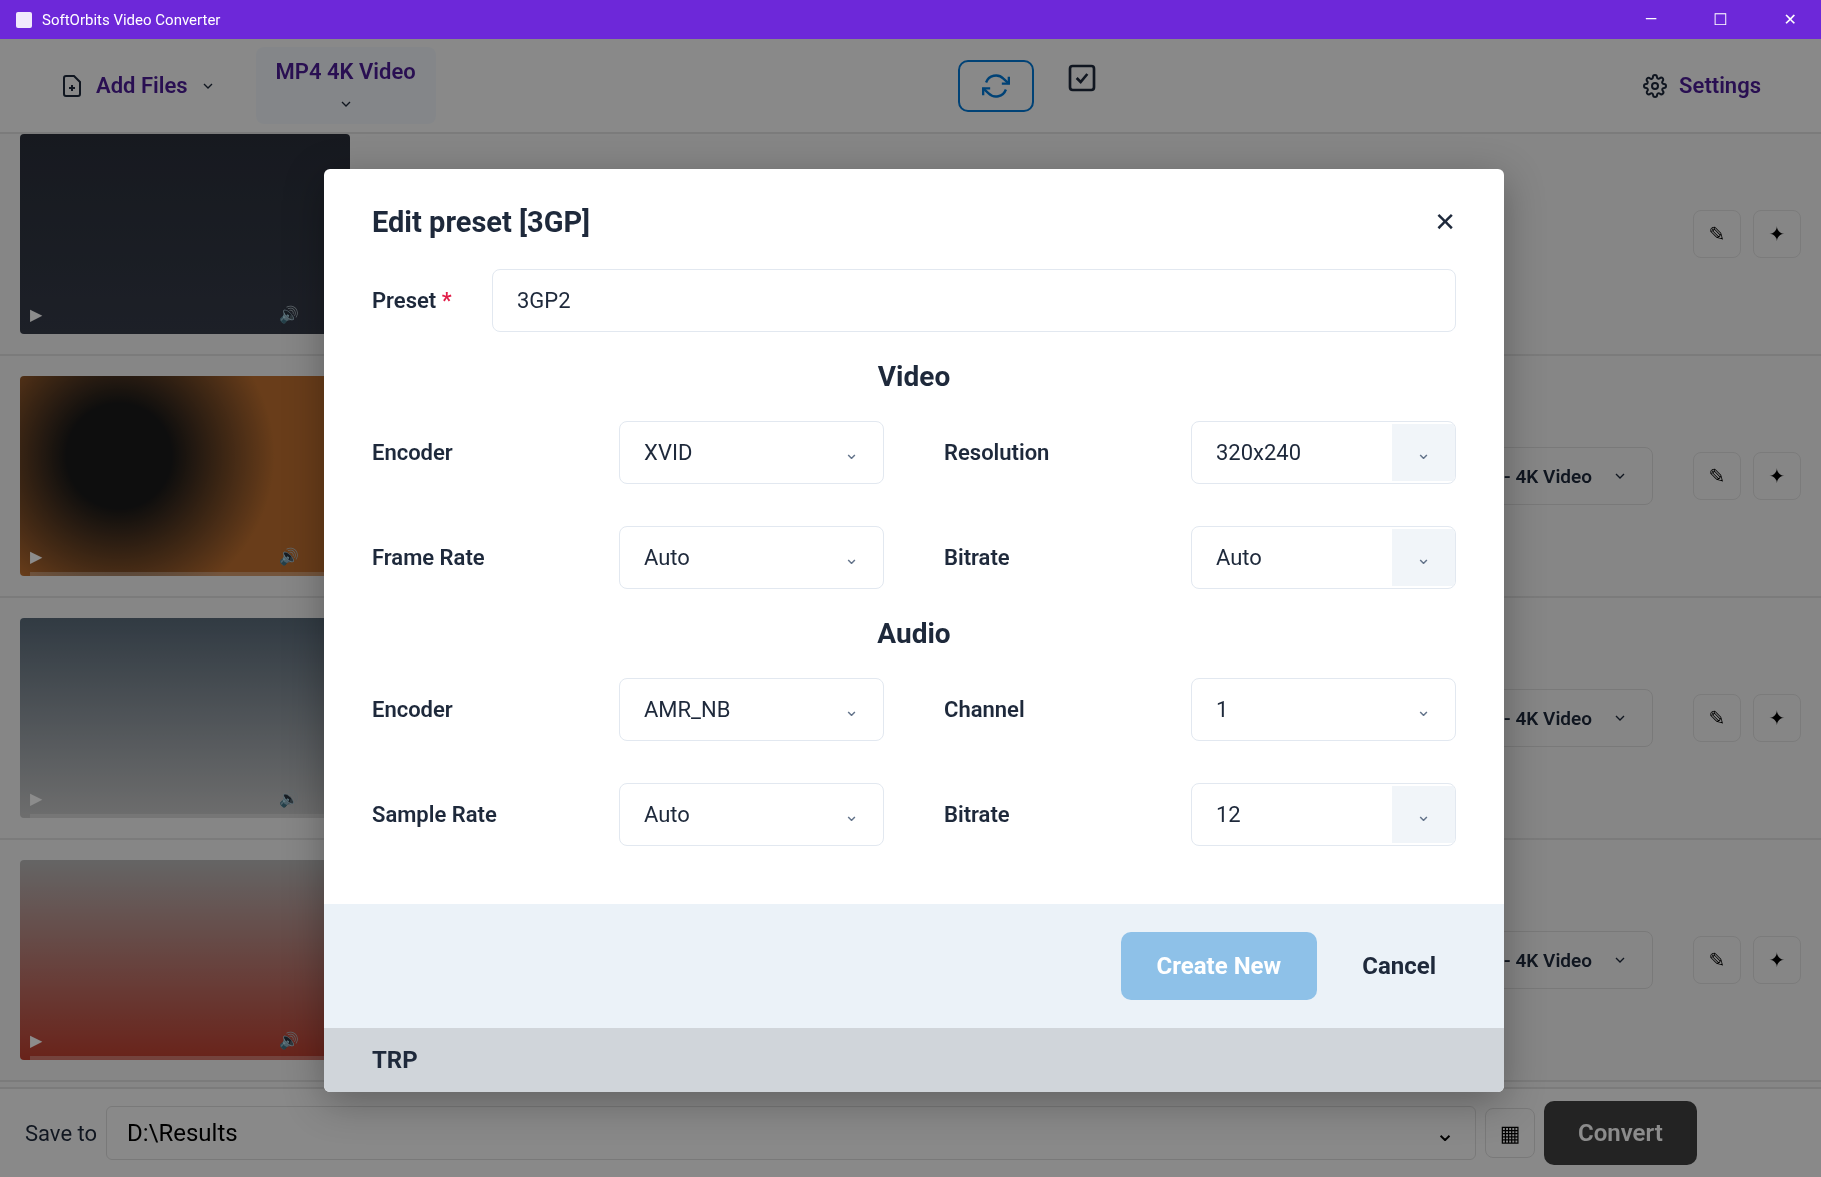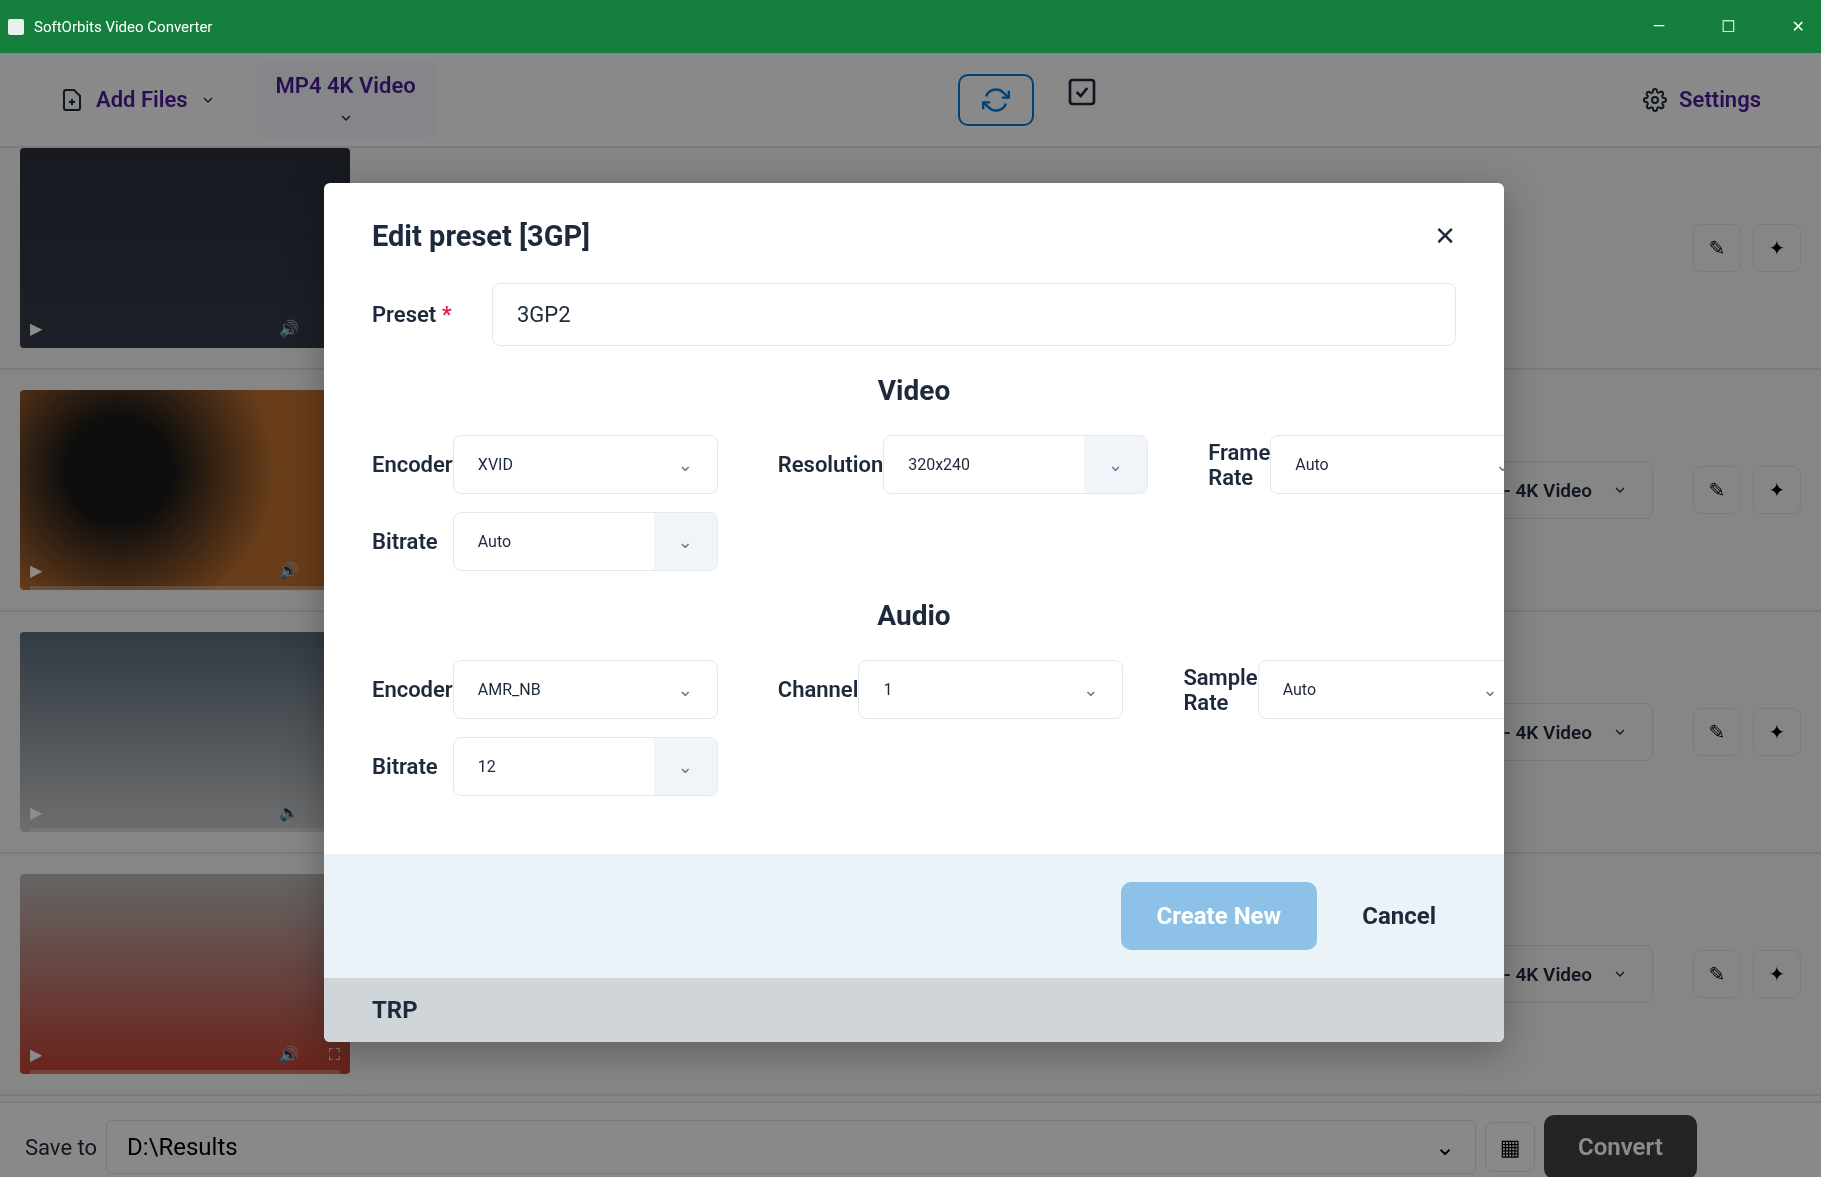--- a/index.html
+++ b/index.html
@@ -1,19 +1,19 @@
 <!DOCTYPE html>
 <html><head>
 <meta charset="utf-8">
 <style>
 * { margin: 0; padding: 0; box-sizing: border-box; font-family: -apple-system, BlinkMacSystemFont, "Segoe UI", Roboto, sans-serif; }
 body { background: #f5f5f5; width: 1821px; height: 1177px; overflow: hidden; position: relative; }
 
 
-.titlebar { background: #15803d; height: 53px; display: flex; align-items: center; padding: 0 8px; color: white; }
+.titlebar { background: #6d28d9; height: 39px; display: flex; align-items: center; padding: 0 16px; color: white; }
 .titlebar-icon { width: 16px; height: 16px; margin-right: 10px; background: white; border-radius: 2px; opacity: 0.9; }
 .titlebar-text { font-size: 15px; }
 .titlebar-controls { margin-left: auto; display: flex; gap: 40px; }
 .titlebar-controls span { font-size: 16px; cursor: pointer; padding: 0 8px; }
 
 
 .main { position: relative; height: calc(100% - 39px); }
 
 
 .toolbar { height: 95px; display: flex; align-items: center; padding: 0 40px; border-bottom: 2px solid #e0e0e0; background: #fafafa; }
@@ -51,25 +51,25 @@
 .modal { position: absolute; top: 130px; left: 324px; width: 1180px; background: white; border-radius: 6px; box-shadow: 0 10px 40px rgba(0,0,0,0.3); overflow: hidden; }
 .modal-header { display: flex; align-items: center; padding: 36px 48px 20px 48px; }
 .modal-title { font-size: 29px; font-weight: 700; color: #1e293b; }
 .modal-close { margin-left: auto; font-size: 26px; font-weight: 300; cursor: pointer; color: #1e293b; }
 .modal-body { padding: 10px 48px 30px 48px; }
 .field-row { display: flex; align-items: center; margin-bottom: 28px; }
 .field-label { font-size: 22px; font-weight: 600; color: #1e293b; width: 120px; }
 .field-label .req { color: #e11d48; }
 .field-input { flex: 1; border: 1px solid #e2e8f0; border-radius: 8px; padding: 18px 24px; font-size: 22px; color: #1e293b; }
 .section-title { text-align: center; font-size: 28px; font-weight: 700; color: #1e293b; margin: 8px 0 28px 0; }
-.grid2 { display: grid; grid-template-columns: 1fr 1fr 1fr; gap: 18px 60px; margin-bottom: 28px; }
+.grid2 { display: grid; grid-template-columns: 1fr 1fr; gap: 42px 60px; margin-bottom: 28px; }
 .grid-item { display: flex; align-items: center; }
 .grid-label { font-size: 22px; font-weight: 600; color: #1e293b; flex: 1; }
 .select-box { display: flex; align-items: center; border: 1px solid #e2e8f0; border-radius: 8px; min-width: 265px; overflow: hidden; }
-.select-text { padding: 18px 24px; font-size: 16px; color: #1e293b; flex: 1; }
+.select-text { padding: 18px 24px; font-size: 22px; color: #1e293b; flex: 1; }
 .select-chevron { padding: 18px 24px; font-size: 18px; color: #64748b; cursor: pointer; }
 .select-chevron.shaded { background: #f1f5f9; }
 .modal-footer { background: #ebf2f8; padding: 28px 48px; display: flex; justify-content: flex-end; gap: 25px; }
 .btn-primary { background: #8ec1e8; color: white; font-size: 24px; font-weight: 700; padding: 20px 36px; border-radius: 10px; cursor: pointer; }
 .btn-secondary { color: #1e293b; font-size: 24px; font-weight: 700; padding: 20px 20px; cursor: pointer; text-align: right; }
 .below-modal { padding: 18px 48px; font-size: 24px; font-weight: 700; color: #1e293b; background: #d0d5da; }
 
 
 .thumb.t0 { background: linear-gradient(180deg, #2a2f3a, #353b48); }
 .thumb.t1 { background: radial-gradient(circle at 30% 40%, #1a1a1a 20%, #c07030 60%); }

